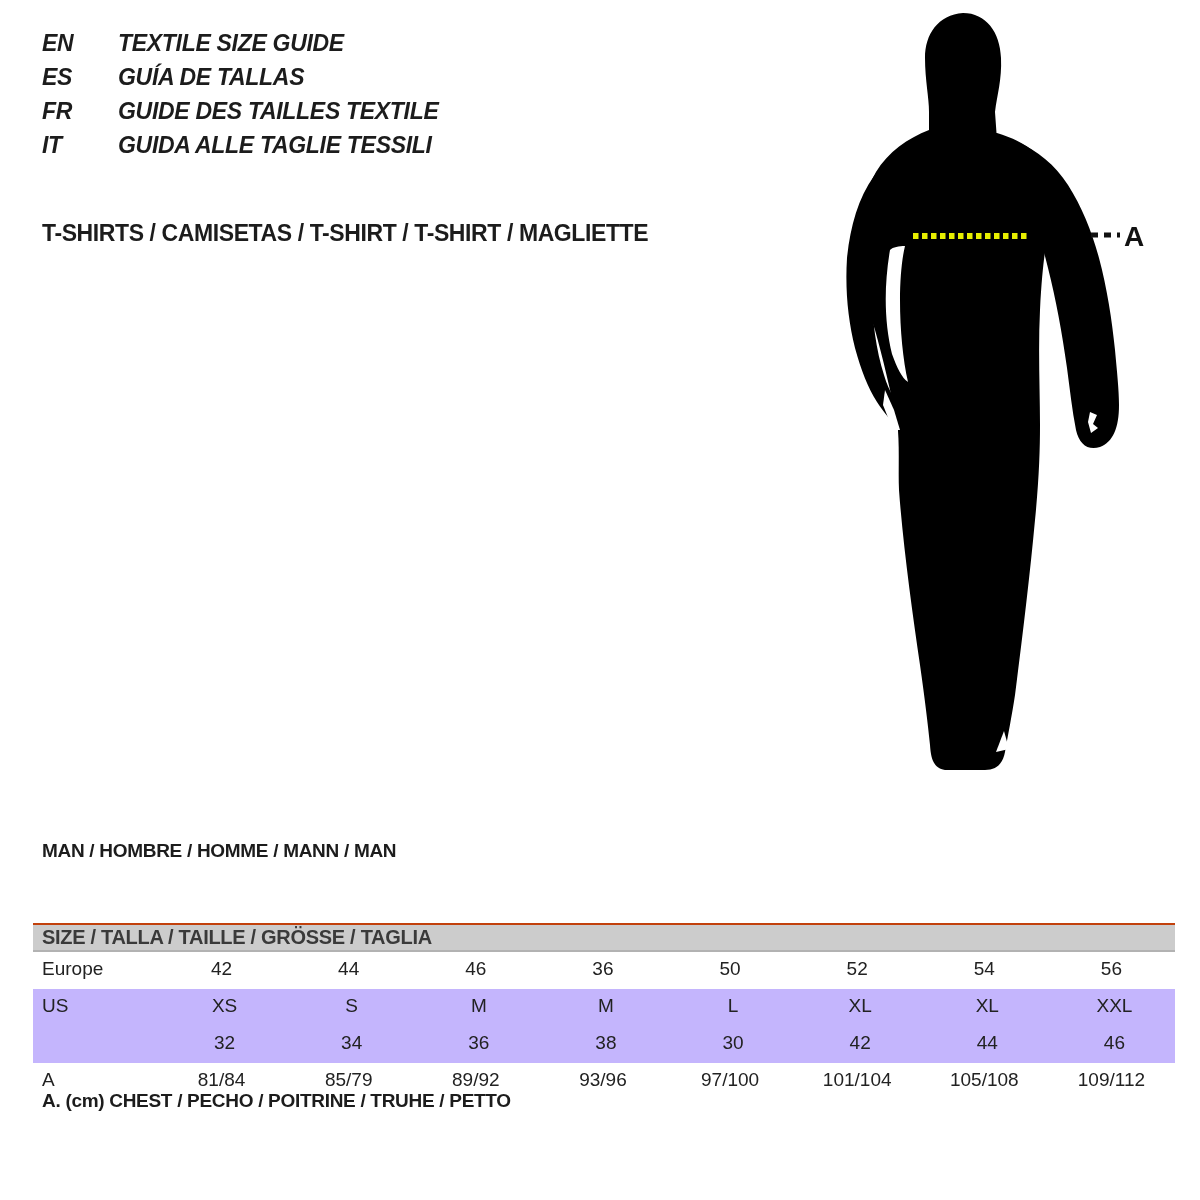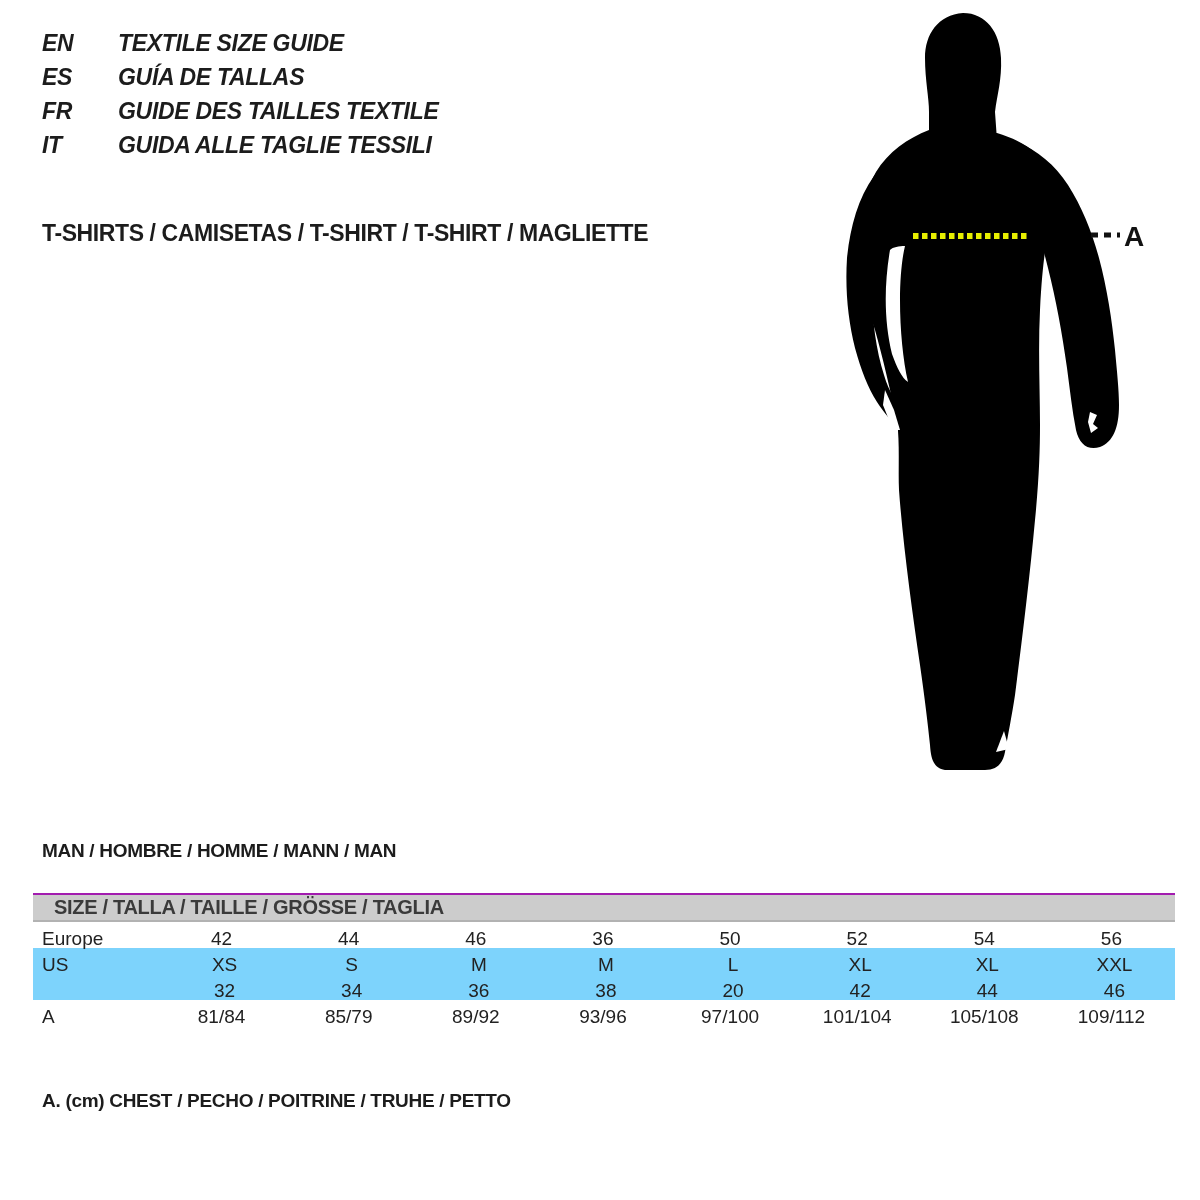--- a/index.html
+++ b/index.html
@@ -15,25 +15,25 @@
   
   .categories{position:absolute;left:42px;top:216px;font-size:23px;font-weight:bold;
     line-height:34px;letter-spacing:-0.4px;}
   
   .figure-wrap{position:absolute;left:820px;top:0;width:380px;height:800px;}
   
   .section-title{position:absolute;left:42px;top:840px;font-size:19px;font-weight:bold;letter-spacing:-0.3px;}
   
   .size-table{position:absolute;left:33px;top:893px;width:1142px;}
   .table-header{
-    height:25px;background:#cccccc;border-top:2px solid #a21caf;border-bottom:2px solid #b2b2b2;
-    font-size:20px;font-weight:bold;color:#3a3a3a;line-height:25px;padding-left:21px;letter-spacing:-0.3px;
+    height:25px;background:#cccccc;border-top:2px solid #c2410c;border-bottom:2px solid #b2b2b2;
+    font-size:20px;font-weight:bold;color:#3a3a3a;line-height:25px;padding-left:9px;letter-spacing:-0.3px;margin-top:30px;
   }
-  .t-row{display:grid;grid-template-columns:125px repeat(8,1fr);height:26px;line-height:33px;font-size:19px;color:#222;}
-  .t-row.shaded{background:#7dd3fc;gap:6px;}
+  .t-row{display:grid;grid-template-columns:125px repeat(8,1fr);height:37px;line-height:33px;font-size:19px;color:#222;}
+  .t-row.shaded{background:#c4b5fd;gap:6px;}
   .t-label{text-align:left;padding-left:9px;}
   .t-cell{text-align:center;}
   
   .footnote{position:absolute;left:42px;top:1090px;font-size:19px;font-weight:bold;letter-spacing:-0.3px;}
 </style>
 </head>
 <body>
 
 <div id="canvas">
 
@@ -171,21 +171,21 @@
       <div class="t-cell">XL</div>
       <div class="t-cell">XXL</div>
     </div>
 
     <div class="t-row shaded">
       <div class="t-label"></div>
       <div class="t-cell">32</div>
       <div class="t-cell">34</div>
       <div class="t-cell">36</div>
       <div class="t-cell">38</div>
-      <div class="t-cell">20</div>
+      <div class="t-cell">30</div>
       <div class="t-cell">42</div>
       <div class="t-cell">44</div>
       <div class="t-cell">46</div>
     </div>
 
     <div class="t-row">
       <div class="t-label">A</div>
       <div class="t-cell">81/84</div>
       <div class="t-cell">85/79</div>
       <div class="t-cell">89/92</div>

